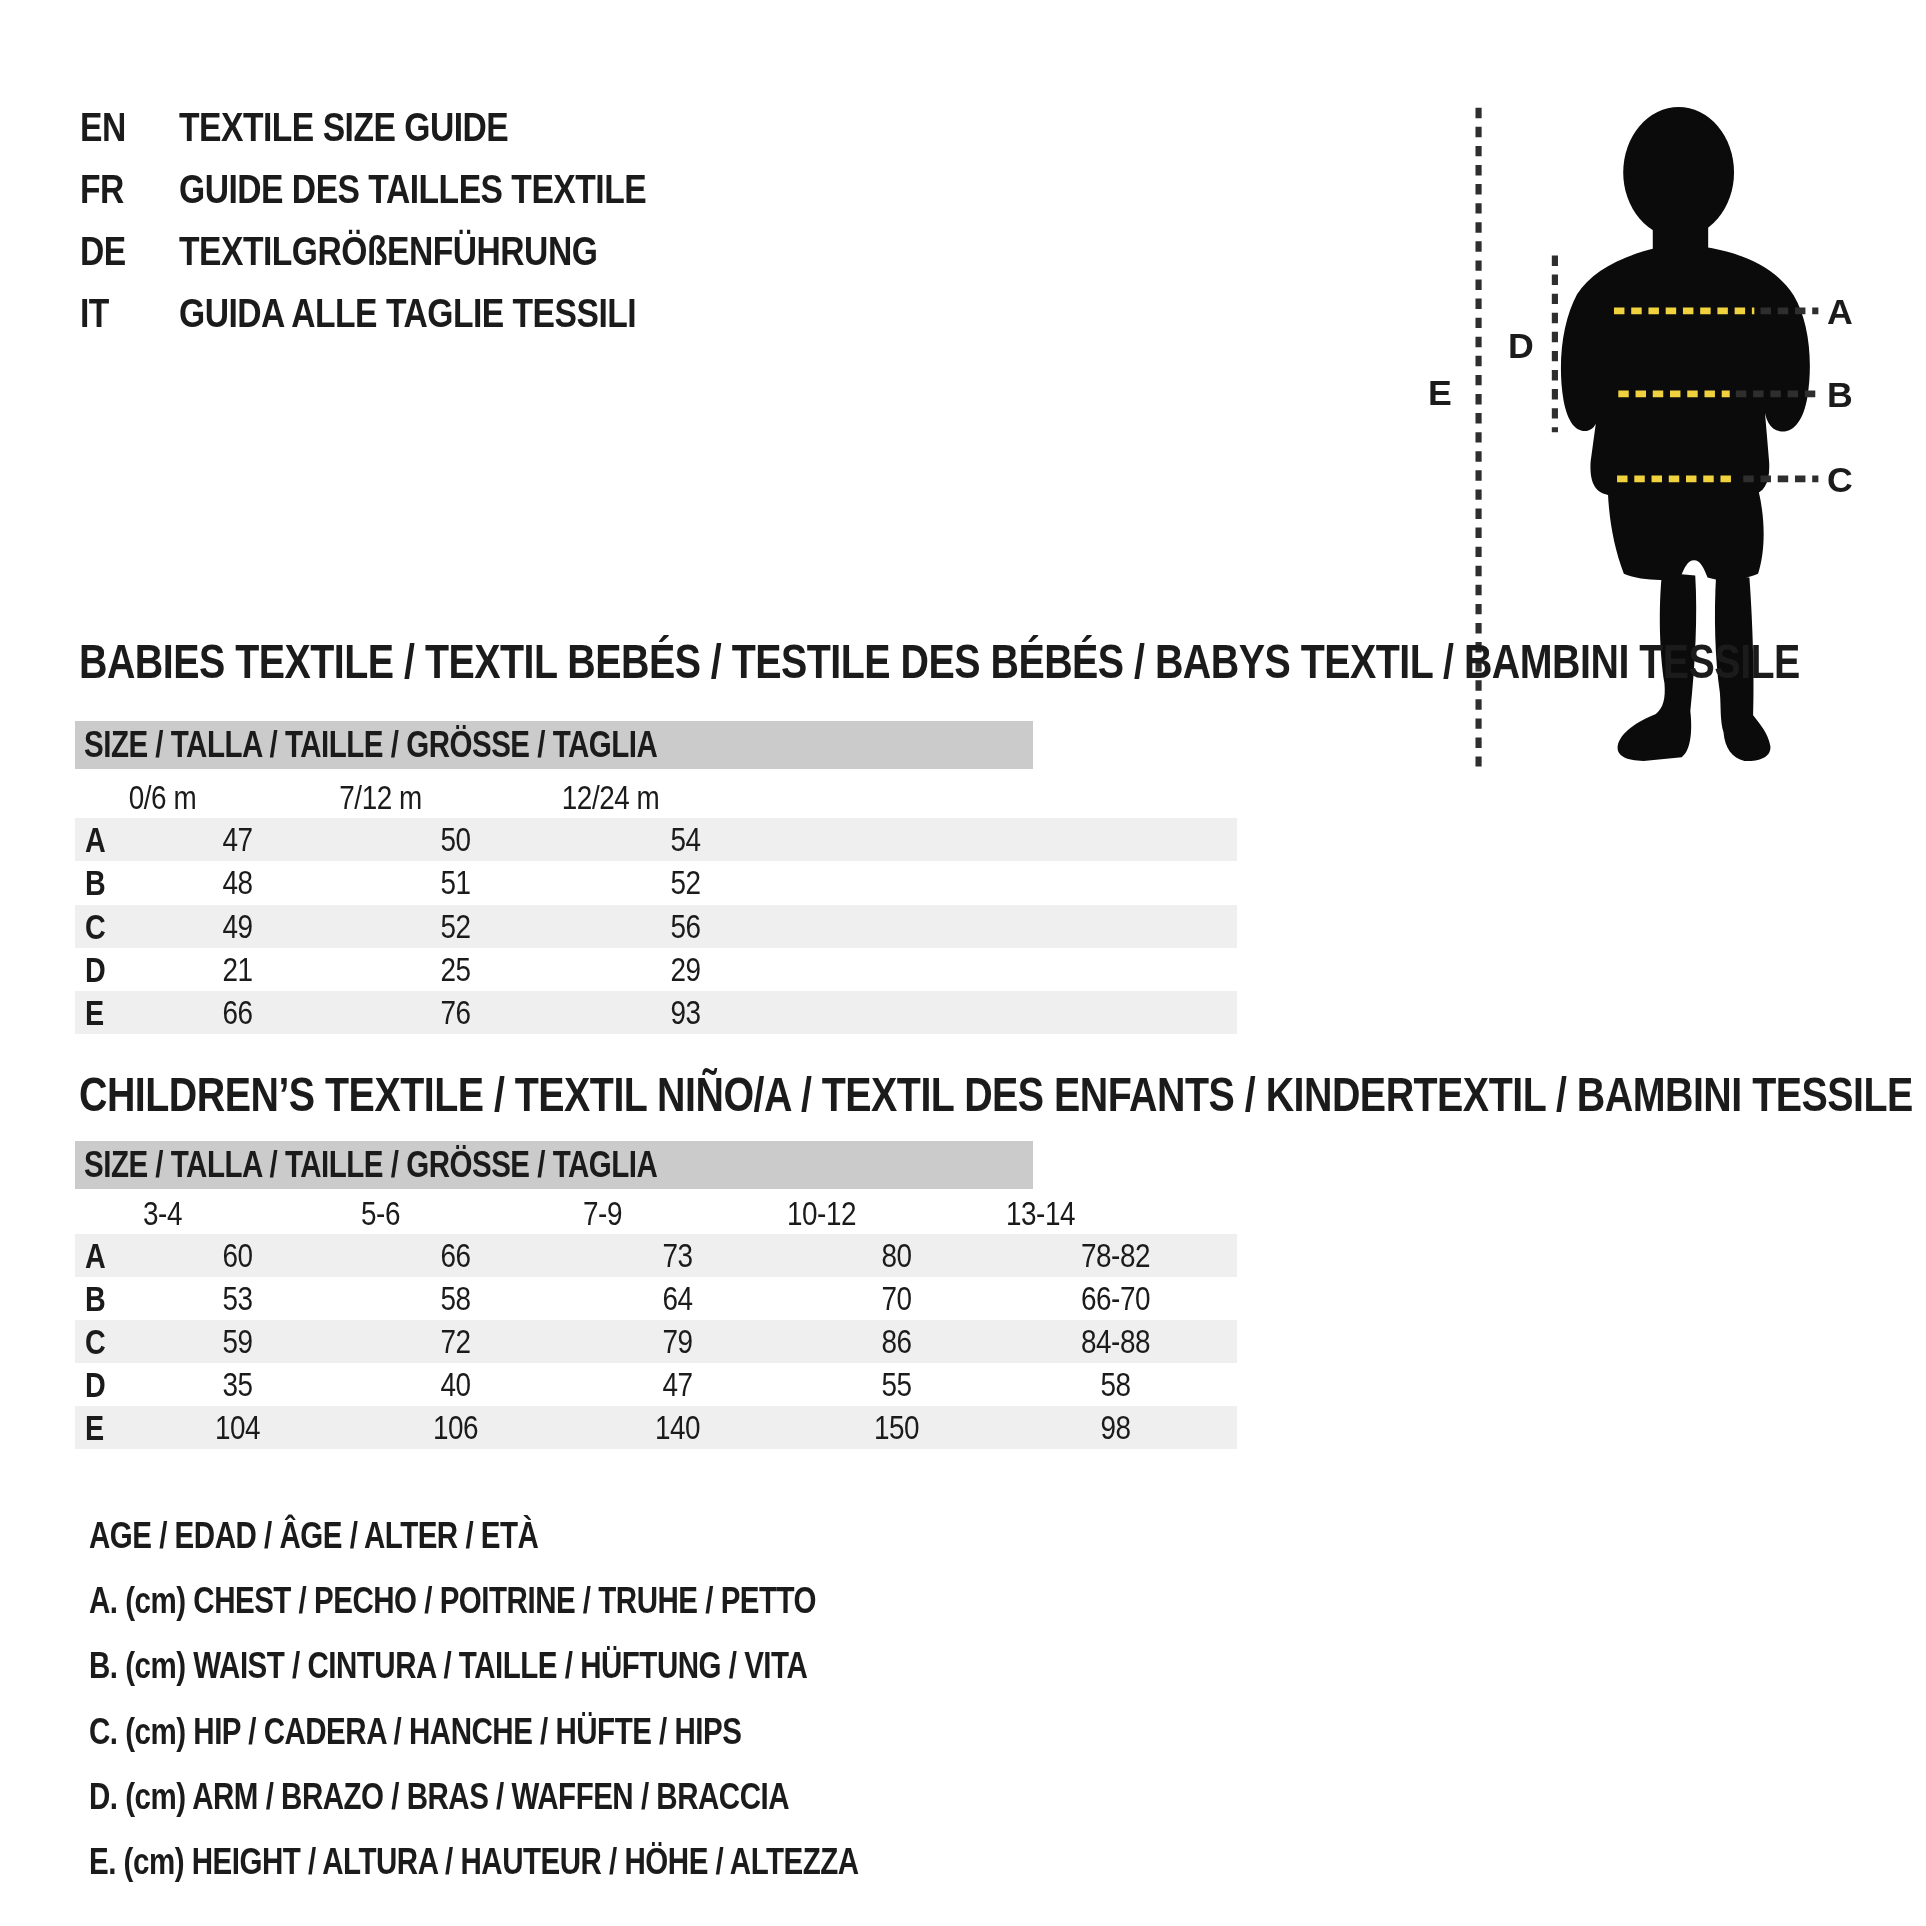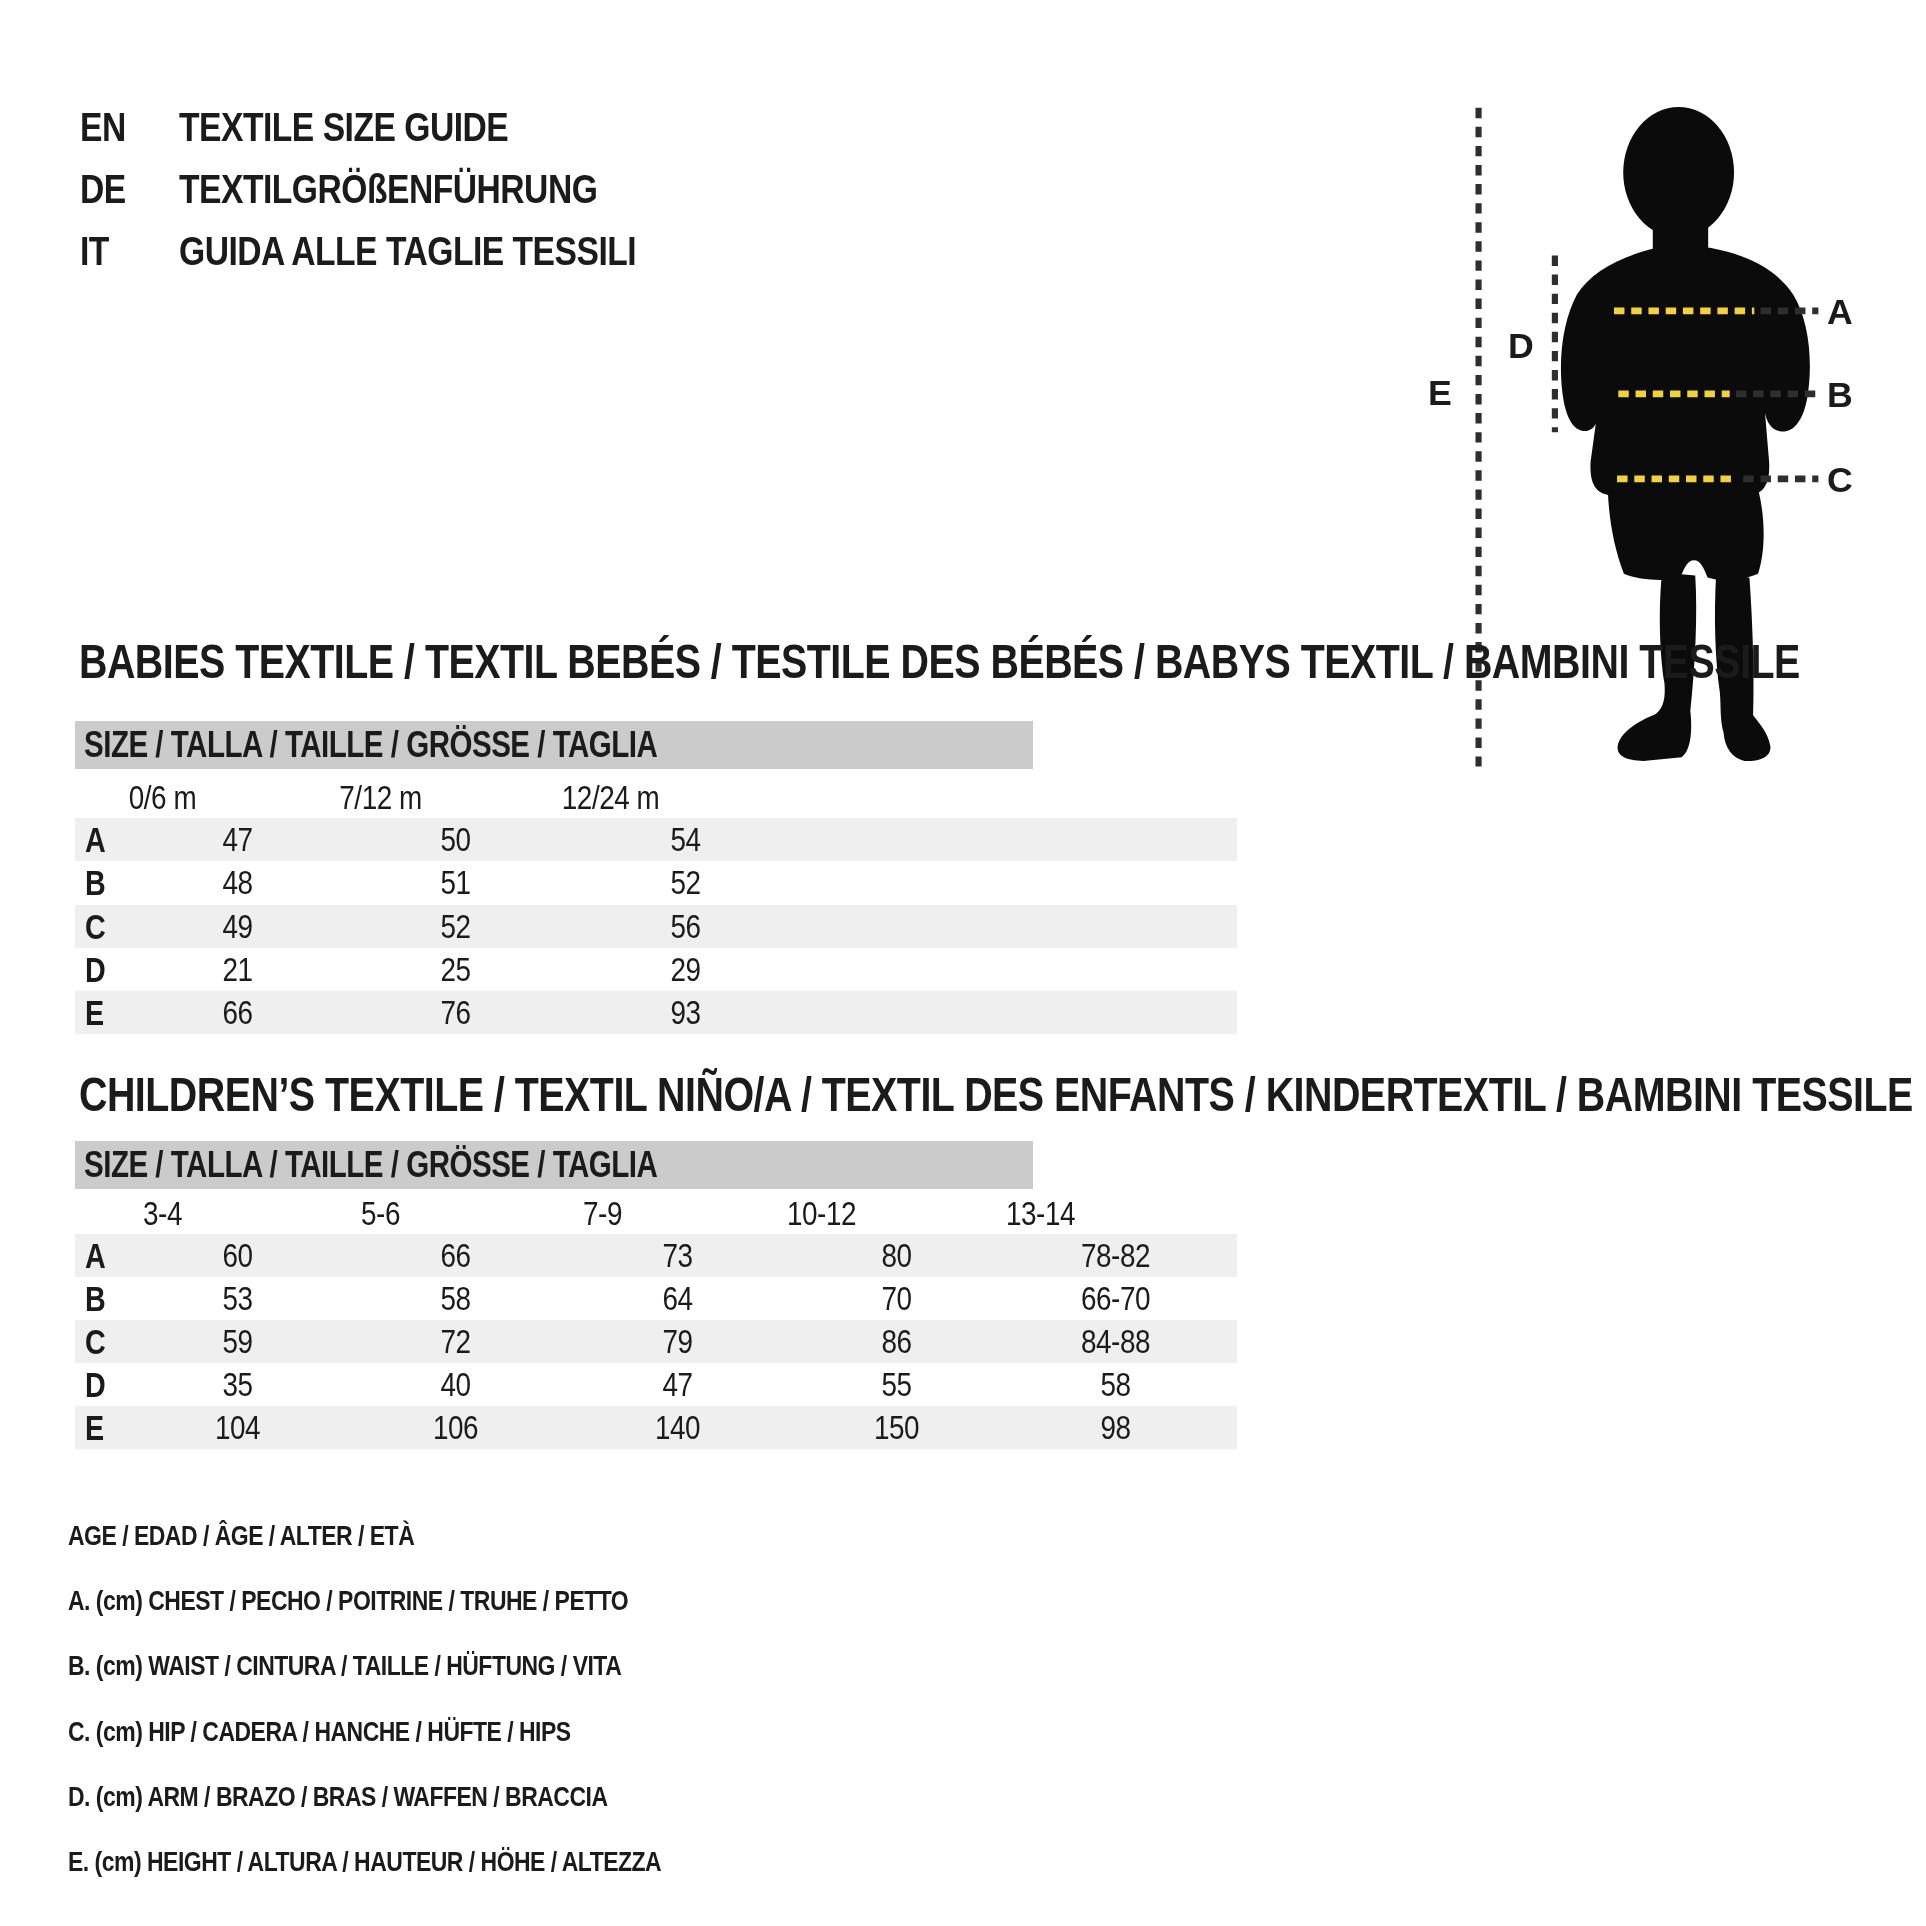--- a/index.html
+++ b/index.html
@@ -29,28 +29,31 @@
   .trow.odd{background:#efefef;}
   .row-letter{position:absolute;left:10px;top:0;font-size:35px;font-weight:700;line-height:43px;}
   .cell{position:absolute;top:0;width:185px;height:43px;line-height:43px;font-size:34px;font-weight:400;}
 
   
   .b-c0{left:70px;} .b-c1{left:288px;} .b-c2{left:518px;}
   
   .k-c0{left:70px;} .k-c1{left:288px;} .k-c2{left:510px;} .k-c3{left:729px;} .k-c4{left:948px;}
 
   
-  .legend-line{position:absolute;left:68px;font-size:28px;font-weight:700;height:39px;line-height:39px;}
+  .legend-line{position:absolute;left:89px;font-size:36px;font-weight:700;height:39px;line-height:39px;}
 </style>
 </head>
 <body>
 
 <div class="lang-block">
   <div class="lang-row">
     <span class="lang-code"><span class="cx">EN</span></span><span class="lang-title"><span class="cx">TEXTILE SIZE GUIDE</span></span>
+  </div>
+  <div class="lang-row">
+    <span class="lang-code"><span class="cx">FR</span></span><span class="lang-title"><span class="cx">GUIDE DES TAILLES TEXTILE</span></span>
   </div>
   <div class="lang-row">
     <span class="lang-code"><span class="cx">DE</span></span><span class="lang-title"><span class="cx">TEXTILGRÖßENFÜHRUNG</span></span>
   </div>
   <div class="lang-row">
     <span class="lang-code"><span class="cx">IT</span></span><span class="lang-title"><span class="cx">GUIDA ALLE TAGLIE TESSILI</span></span>
   </div>
 </div>
 
 <div class="figure-wrap">

